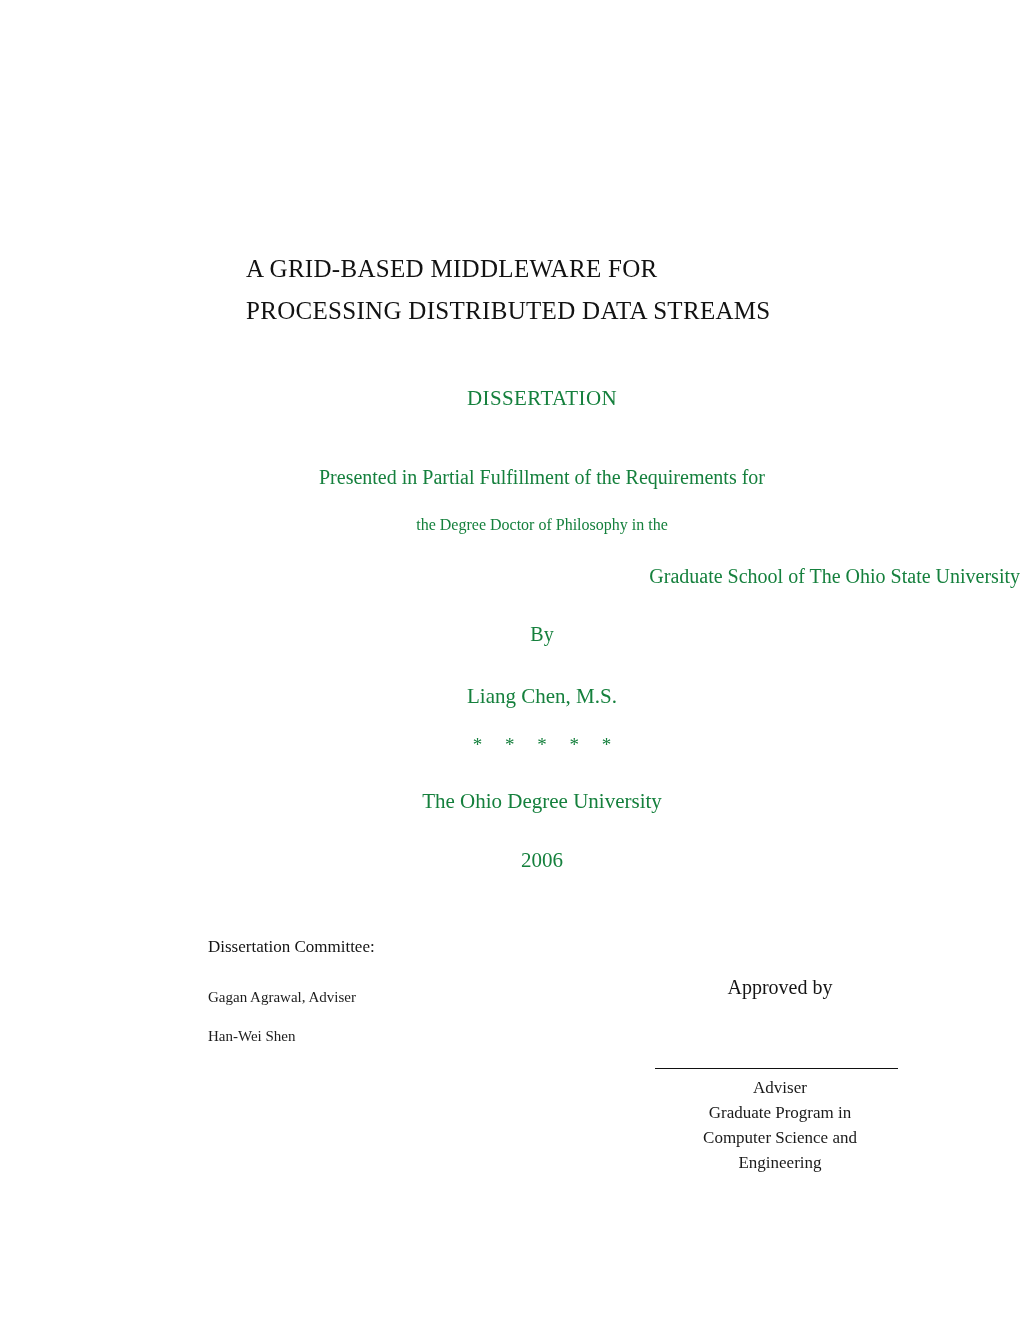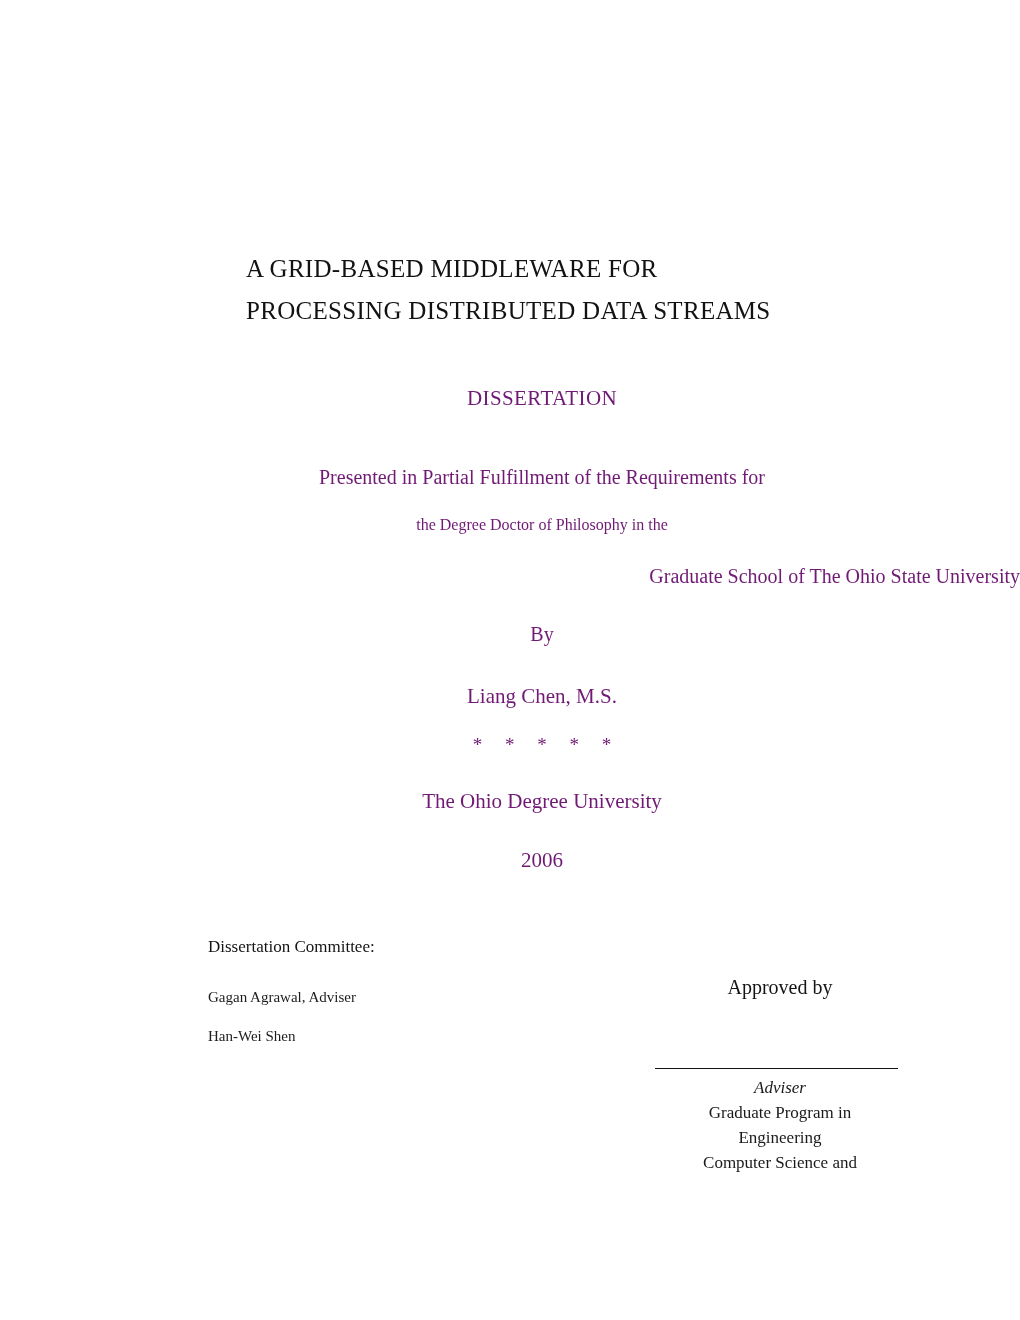--- a/index.html
+++ b/index.html
@@ -44,21 +44,21 @@
     top: 0;
     width: 1020px;
   }
   .ctr {
     position: absolute;
     width: 1020px;
     text-align: center;
     
     padding-left: 64px;
     box-sizing: border-box;
-    color: #701a75;
+    color: #15803d;
   }
 
   .doc-type {
     top: 386px;
     font-size: 21px;
     letter-spacing: 0.4px;
   }
 
   .stmt-1 { top: 466px; font-size: 20px; }
   .stmt-2 { top: 516px; font-size: 16px; }
@@ -119,21 +119,20 @@
     margin-top: 68px;
     border-top: 1.4px solid #111111;
     height: 0;
     width: 243px;
   }
   .adviser-label {
     margin-top: 6px;
     font-size: 17px;
     line-height: 25px;
     color: #1a1a1a;
-    font-style: italic;
   }
   .program-lines {
     font-size: 17px;
     line-height: 25px;
     color: #1a1a1a;
   }
   .program-line { display: block; }
 </style>
 </head>
 <body>
@@ -168,18 +167,18 @@
       <li class="committee-member">Han-Wei Shen</li>
     </ul>
   </div>
 
   <div class="approval">
     <div class="approved-by">Approved by</div>
     <div class="signature-rule"></div>
     <div class="adviser-label">Adviser</div>
     <div class="program-lines">
       <span class="program-line">Graduate Program in</span>
+      <span class="program-line">Computer Science and</span>
       <span class="program-line">Engineering</span>
-      <span class="program-line">Computer Science and</span>
     </div>
   </div>
 
 </div>
 
 </body></html>

